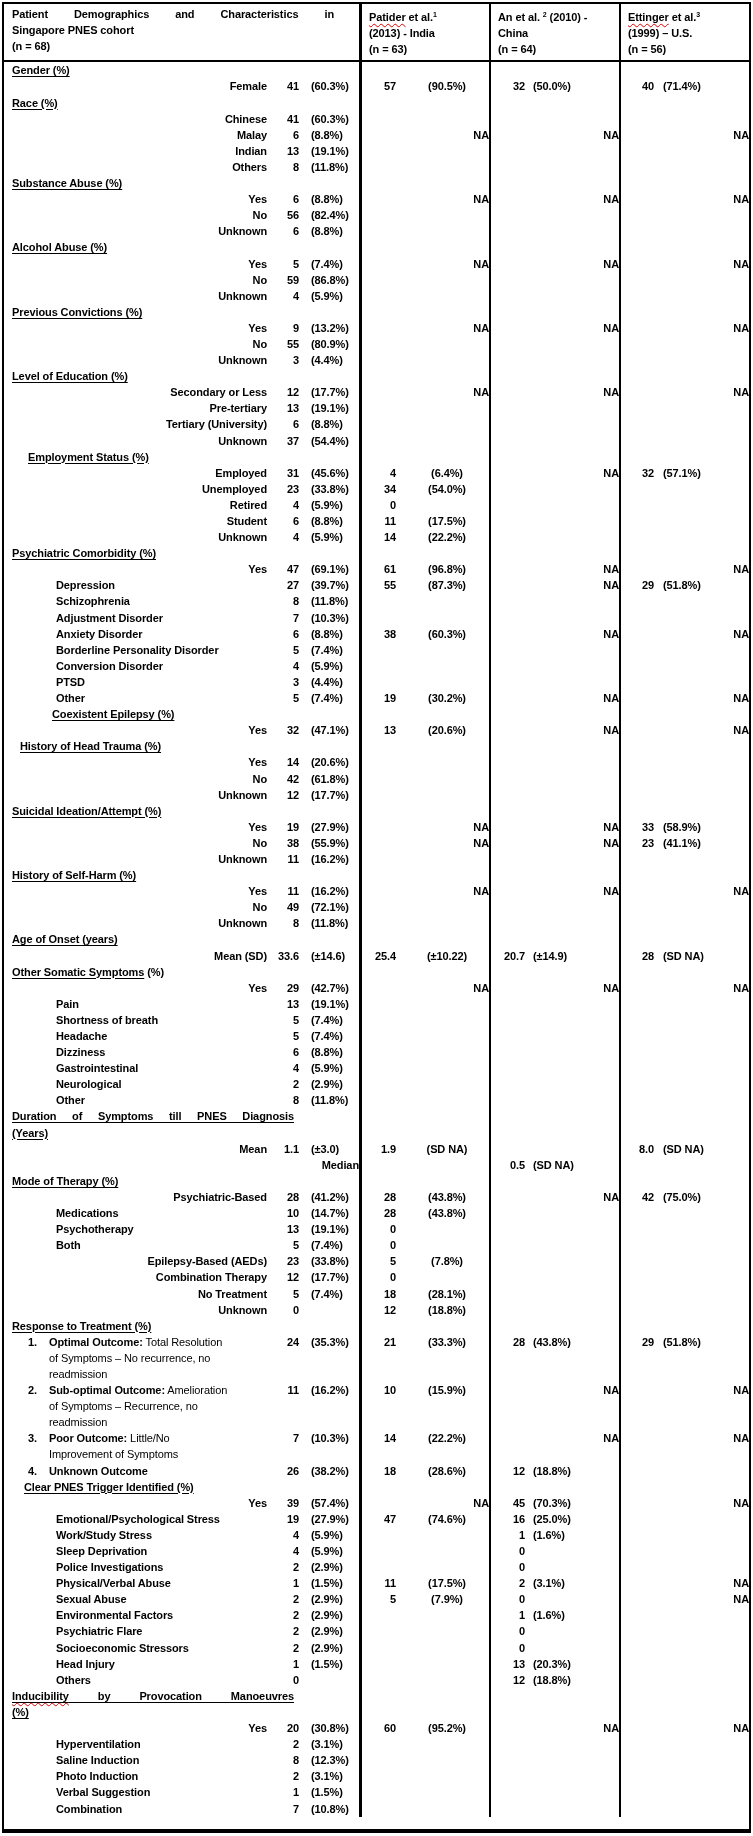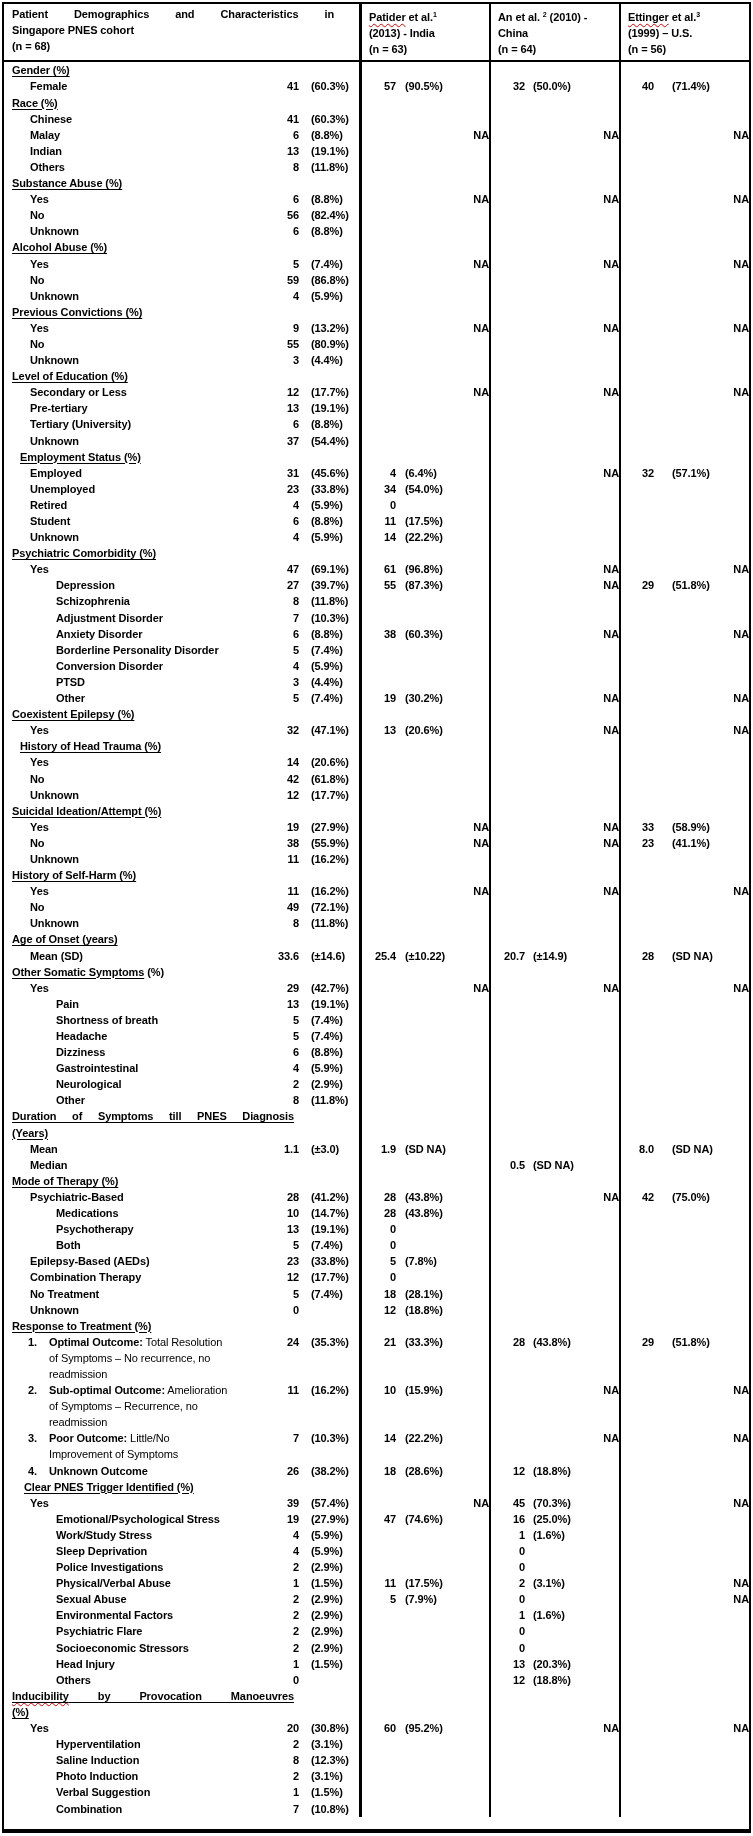--- a/index.html
+++ b/index.html
@@ -39,30 +39,30 @@
     text-decoration: underline;
     text-decoration-style: wavy;
     text-decoration-color: #e00000;
     text-decoration-thickness: 1px;
     text-underline-offset: 2px;
   }
   
   .cell { display: flex; align-items: flex-start; }
   .c1 { padding-left: 8px; }
   .c1 .lbl { flex: 1 1 auto; min-width: 0; }
-  .ind1 { padding-left: 18px; }
+  .ind1 { padding-left: 18px; text-align: right; }
   .ind2 { padding-left: 44px; }
   .c1 .n { width: 32px; margin-right: 4px; text-align: right; flex: none; }
   .c1 .p { width: 56px; padding-left: 8px; box-sizing: border-box; flex: none; }
   .c2 .n { width: 34px; text-align: right; flex: none; }
-  .c2 .p { flex: 1; padding-left: 9px; }
+  .c2 .p { flex: 1; padding-left: 9px; text-align: center; }
   .c3 .n { width: 34px; text-align: right; flex: none; }
   .c3 .p { flex: 1; padding-left: 8px; }
   .c4 .n { width: 33px; text-align: right; flex: none; }
-  .c4 .p { flex: 1; padding-left: 18px; }
+  .c4 .p { flex: 1; padding-left: 9px; }
   .na { flex: 1; text-align: right; }
   
   .secwrap { width: 100%; }
   .und { text-decoration: underline; text-underline-offset: 2px; }
   .jline { width: 282px; text-align: justify; text-align-last: justify; }
   
   .olbl { display: flex; align-items: flex-start; }
   .onum { width: 37px; padding-left: 16px; box-sizing: border-box; flex: none; }
   .obody { width: 185px; }
   .odesc { font-weight: 400; }
@@ -355,21 +355,21 @@
         <div class="cell c1">
           <div class="lbl ind1">Unknown</div>
           <span class="n">37</span>
           <span class="p">(54.4%)</span>
         </div>
         <div class="cell c2 bL3"></div>
         <div class="cell c3 bL2"></div>
         <div class="cell c4 bL2"></div>
       </div>
       <div class="trow">
-        <div class="cell c1" style="display: block; padding-left: 16px;">
+        <div class="cell c1" style="display: block; padding-left: 24px;">
           <div class="secwrap"><span class="und">Employment Status (%)</span></div>
         </div>
         <div class="cell c2 bL3"></div>
         <div class="cell c3 bL2"></div>
         <div class="cell c4 bL2"></div>
       </div>
       <div class="trow">
         <div class="cell c1">
           <div class="lbl ind1">Employed</div>
           <span class="n">31</span>
@@ -560,21 +560,21 @@
           <span class="p">(30.2%)</span>
         </div>
         <div class="cell c3 bL2">
           <span class="na">NA</span>
         </div>
         <div class="cell c4 bL2">
           <span class="na">NA</span>
         </div>
       </div>
       <div class="trow">
-        <div class="cell c1" style="display: block; padding-left: 8px;">
+        <div class="cell c1" style="display: block; padding-left: 8px; margin-left: 40px;">
           <div class="secwrap"><span class="und">Coexistent Epilepsy (%)</span></div>
         </div>
         <div class="cell c2 bL3"></div>
         <div class="cell c3 bL2"></div>
         <div class="cell c4 bL2"></div>
       </div>
       <div class="trow">
         <div class="cell c1">
           <div class="lbl ind1">Yes</div>
           <span class="n">32</span>

